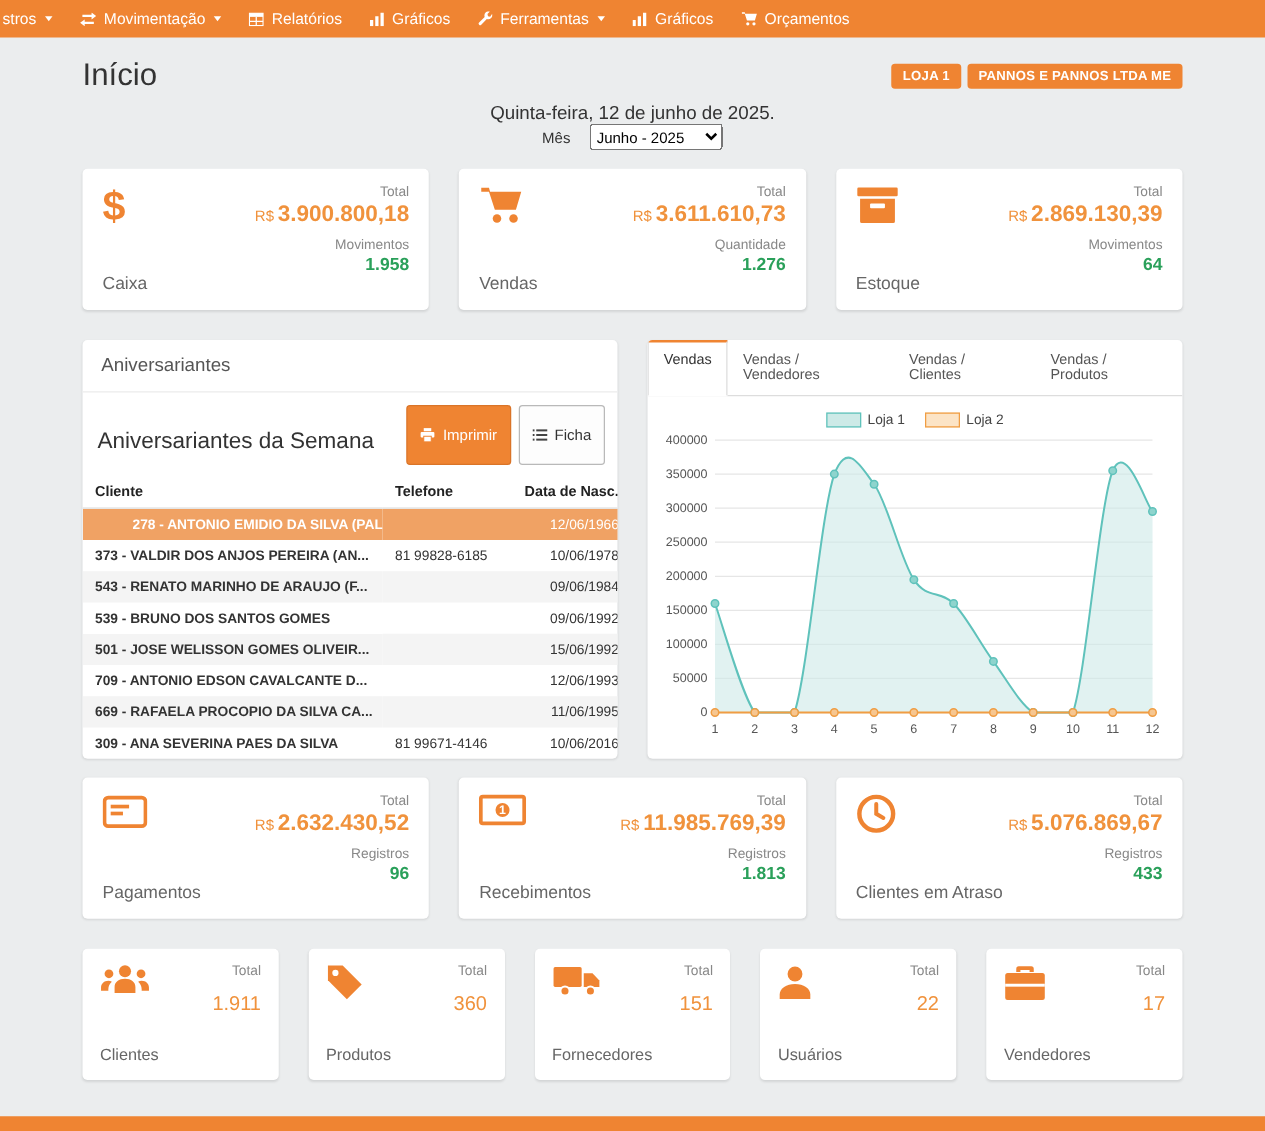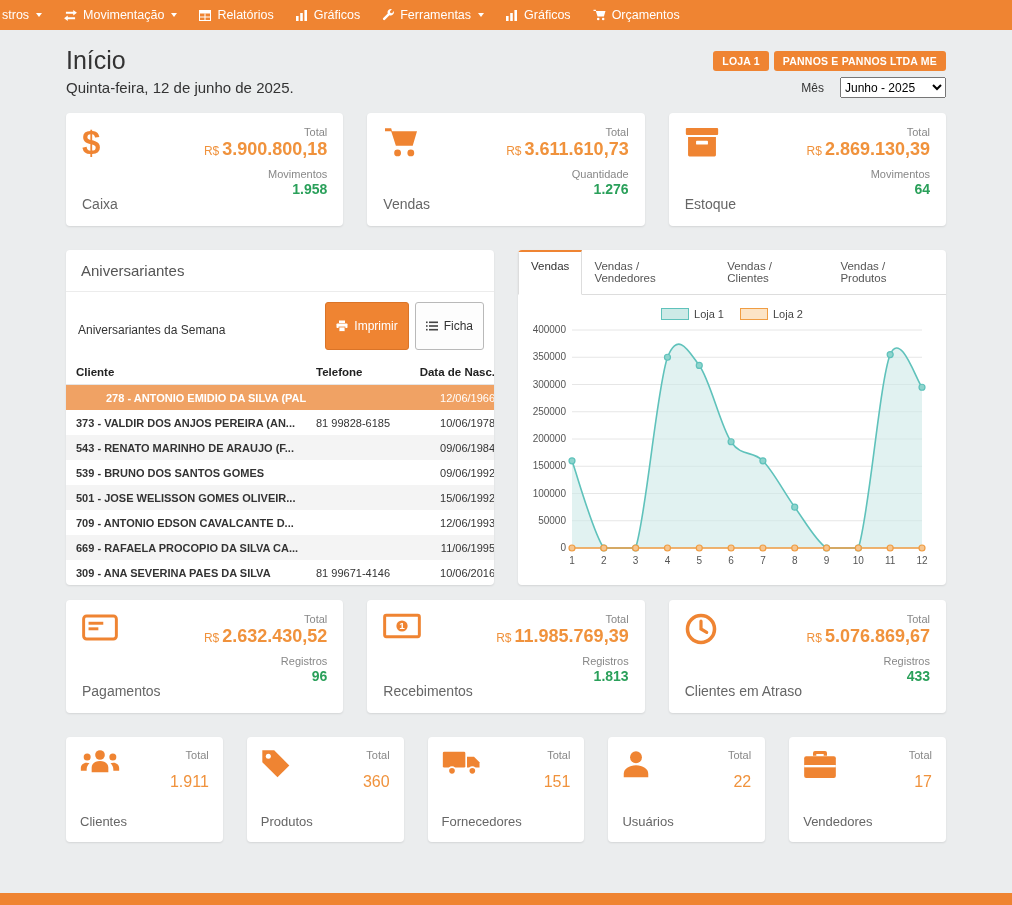--- a/index.html
+++ b/index.html
@@ -18,21 +18,21 @@
   .nav-item { display: flex; align-items: center; gap: 6px; padding: 0 11px; cursor: pointer; white-space: nowrap; justify-content: flex-end; }
   .nav-item:first-child { padding-left: 2px; }
   .nav-item svg { display: block; }
   .caret { width: 0; height: 0; border-left: 3.5px solid transparent; border-right: 3.5px solid transparent; border-top: 4px solid #fff; margin-left: 1px; }
   
   .content { width: 880px; margin: 0 auto; }
   .header-row { display: flex; justify-content: space-between; align-items: center; margin-top: 16px; }
   .page-title { font-size: 25px; color: #333; font-weight: 400; }
   .badges { display: flex; gap: 5px; }
   .badge { background: #ef8432; color: #fff; font-size: 10.5px; font-weight: bold; padding: 4px 9px; border-radius: 3px; letter-spacing: .2px; }
-  .date-row { display: flex; justify-content: space-between; align-items: center; margin-top: 2px; }
+  .date-row { display: flex; justify-content: space-between; align-items: center; margin-top: 7px; flex-direction: column; }
   .date-text { font-size: 15px; color: #333; }
   .month-box { display: flex; align-items: center; gap: 16px; font-size: 12px; color: #333; }
   select { font-size: 12px; height: 21px; width: 106px; font-family: inherit; }
   
   .cards-3 { display: grid; grid-template-columns: 1fr 1fr 1fr; gap: 24px; margin-top: 15px; }
   .card {
     background: #fff; border-radius: 4px; box-shadow: 0 1px 2px rgba(0,0,0,.10);
     padding: 13px 16px 14px; display: flex; justify-content: space-between; min-height: 113px;
   }
   .card-left { display: flex; flex-direction: column; justify-content: space-between; }
@@ -42,21 +42,21 @@
   .value-line { margin-top: 1px; color: #f0923c; white-space: nowrap; }
   .value-line .cur { font-size: 12px; font-weight: 400; margin-right: 3px; }
   .value-line .amt { font-size: 18px; font-weight: bold; }
   .count-green { font-size: 14px; font-weight: bold; color: #2aa05a; margin-top: 1px; }
   .count-label { margin-top: 8px; }
   
   .mid { display: grid; grid-template-columns: 1fr 1fr; gap: 24px; margin-top: 24px; }
   .panel { background: #fff; border-radius: 4px; box-shadow: 0 1px 2px rgba(0,0,0,.10); min-height: 326px; overflow: hidden; }
   .panel-title { padding: 12px 15px; font-size: 15px; color: #555; border-bottom: 1px solid #ececec; }
   .sub-row { display: flex; justify-content: space-between; align-items: center; padding: 10px 10px 10px 12px; }
-  .sub-title { font-size: 12px; color: #333; margin-top: 8px; }
+  .sub-title { font-size: 18px; color: #333; margin-top: 8px; }
   .btns { display: flex; gap: 6px; }
   .btn { display: inline-flex; align-items: center; gap: 6px; font-size: 12px; padding: 16px 10px; border-radius: 3px; border: 1px solid; cursor: pointer; font-family: inherit; }
   .btn-orange { background: #ef8432; border-color: #da7428; color: #fff; }
   .btn-light { background: #fdfdfd; border-color: #b9b9b9; color: #333; }
   
   table { width: 100%; border-collapse: collapse; font-size: 11px; }
   th { font-size: 11.5px; text-align: left; padding: 6px 10px; color: #222; border-bottom: 1px solid #e5e5e5; white-space: nowrap; }
   th.col-date, td.col-date { text-align: right; }
   td { padding: 6.5px 10px; color: #333; white-space: nowrap; }
   td.col-client { font-weight: bold; max-width: 240px; overflow: hidden; }

